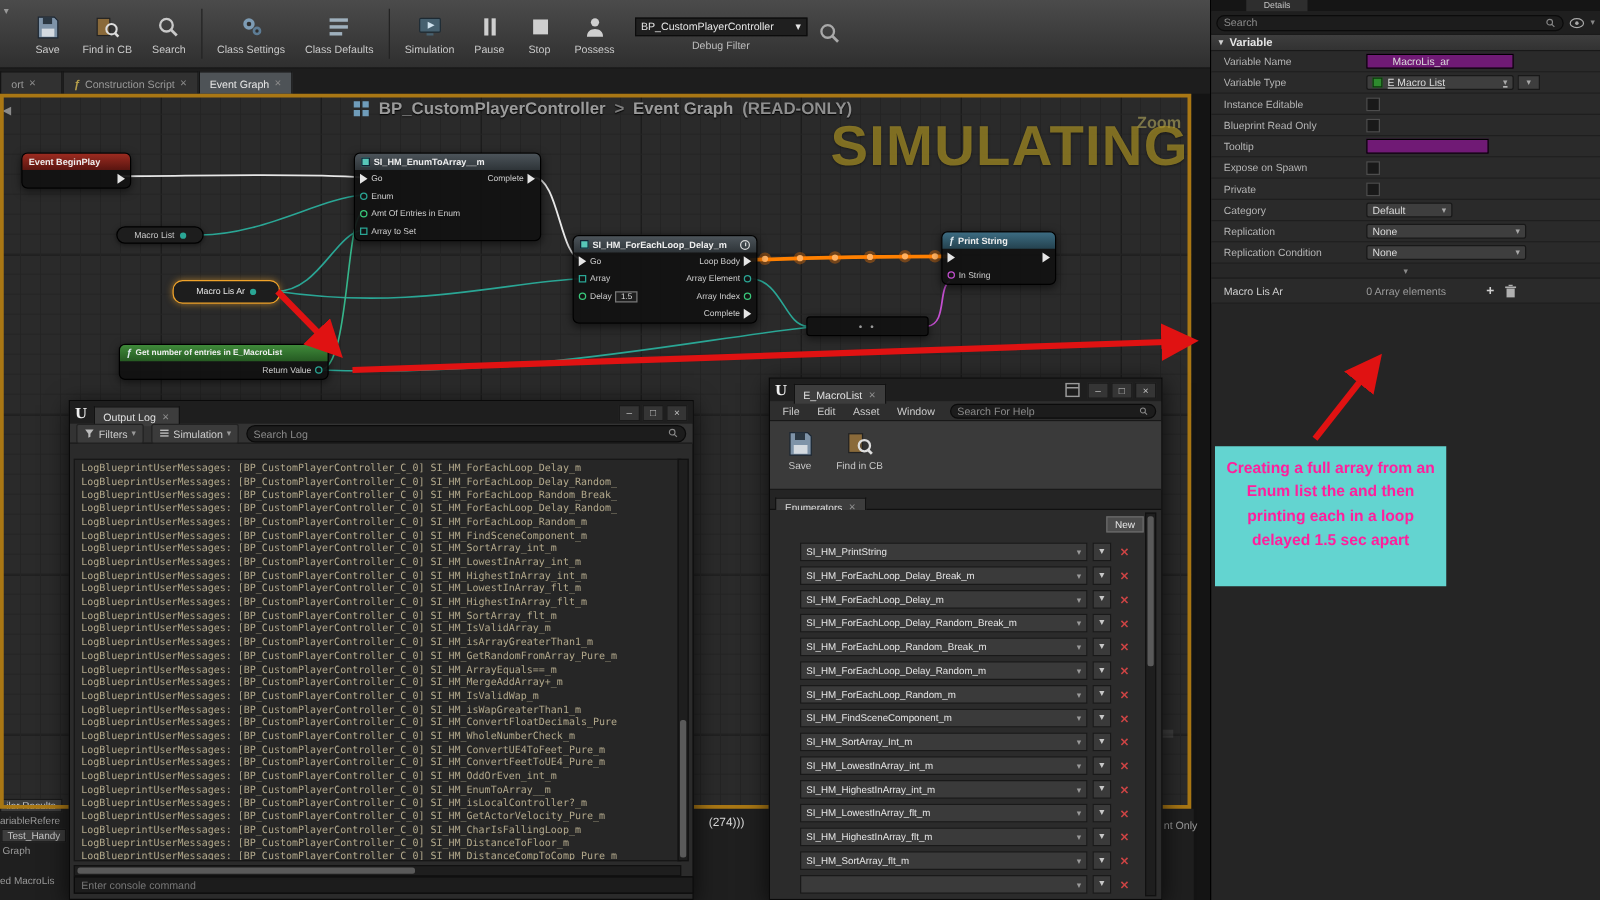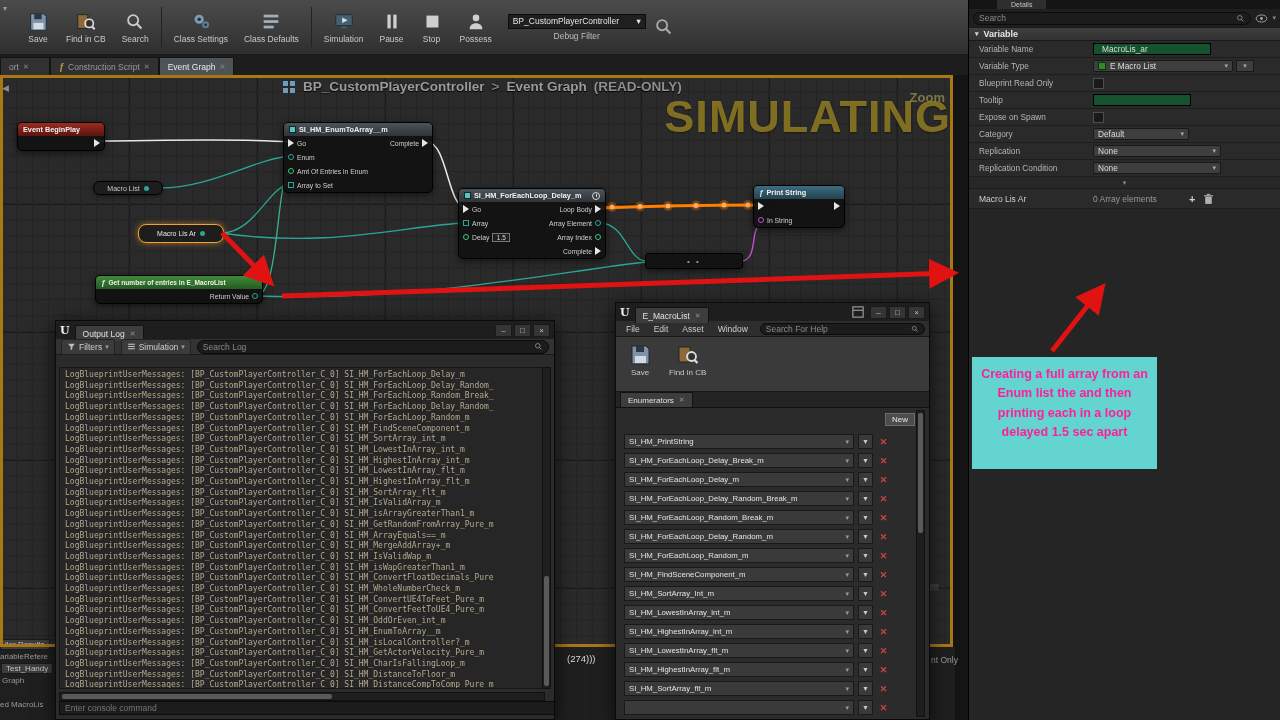--- a/index.html
+++ b/index.html
@@ -118,25 +118,25 @@
   .console input { width:100%; background:transparent; border:none; outline:none; color:#bbb; font-size:8.5px; }
   .console input::placeholder { color:#777; }
 
   
   #enumwin { left:615px; top:302px; width:315px; height:418px; }
   .menubar { height:16px; background:#2e2e2e; border-bottom:1px solid #181818; display:flex; align-items:center; gap:2px; padding:0 4px; }
   .menu { color:#cdcdcd; font-size:8.5px; padding:1px 6px; }
   .ew-toolbar { height:55px; background:#3a3a3a; border-bottom:1px solid #191919; display:flex; align-items:flex-start; gap:6px; padding:4px 6px; }
   .bigbtn { display:flex; flex-direction:column; align-items:center; gap:1px; padding:2px 5px; }
   .bigbtn .lbl { font-size:8px; color:#c9c9c9; }
-  .ew-tabrow { height:16px; background:#242424; display:flex; align-items:flex-end; padding-left:4px; border-bottom:1px solid #101010; }
+  .ew-tabrow { height:16px; background:#242424; display:flex; align-items:flex-start; padding-left:4px; border-bottom:1px solid #101010; }
   .ew-content { position:relative; height:calc(100% - 105px); background:#2b2b2b; }
   .newbtn { position:absolute; right:14px; top:5px; width:30px; height:13px; background:#4c4c4c; border:1px solid #6b6b6b;
     color:#e8e8e8; font-size:8px; display:flex; align-items:center; justify-content:center; }
-  .enum-list { position:absolute; left:0; top:24px; right:0; bottom:0; overflow:hidden; }
+  .enum-list { position:absolute; left:0; top:24px; right:0; bottom:0; overflow:hidden;padding-left:16px; }
   .enrow { display:flex; align-items:center; gap:4px; height:19px; padding:0 8px; }
   .eninp { width:230px; height:15px; background:#3a3a3a; border:1px solid #191919; color:#e4e4e4; font-size:7.8px;
     display:flex; align-items:center; justify-content:space-between; padding:0 4px; }
   .eninp .arr { color:#9a9a9a; font-size:7px; }
   .enbtn { width:15px; height:15px; background:#3a3a3a; border:1px solid #191919; color:#c9c9c9; font-size:7px;
     display:flex; align-items:center; justify-content:center; }
   .enx { width:13px; height:15px; color:#cc4444; font-size:9px; font-weight:bold; display:flex; align-items:center; justify-content:center; }
 
   
   .details { position:absolute; left:968px; top:0; width:312px; height:720px; background:#252525;
@@ -144,29 +144,29 @@
   .dp-tabstrip { height:9px; background:#151515; display:flex; }
   .dp-tab { margin-left:28px; padding:0 14px; background:#2e2e2e; color:#c5c5c5; font-size:7px; line-height:9px; }
   .dp-searchrow { height:18px; display:flex; align-items:center; gap:4px; padding:2px 4px; background:#1f1f1f; }
   .dp-search { flex:1; height:13px; }
   .dsection { height:14px; background:linear-gradient(#3e3e3e,#323232); border-top:1px solid #1a1a1a; border-bottom:1px solid #191919;
     display:flex; align-items:center; gap:5px; padding:0 6px; color:#e6e6e6; font-size:9px; font-weight:bold; }
   .dsection .tri { color:#cfcfcf; font-size:7px; }
   .drow { display:flex; align-items:center; height:17px; background:#2a2a2a; border-bottom:1px solid #1e1e1e; }
   .dlabel { width:124px; padding-left:10px; color:#b5b5b5; font-size:8.3px; white-space:nowrap; overflow:hidden; }
   .dwidget { display:flex; align-items:center; gap:3px; }
-  .dinput { width:118px; height:12px; background:#14532d; border:1px solid #000; color:#dcdcdc; font-size:8.3px; padding:0 8px; outline:none; }
+  .dinput { width:118px; height:12px; background:#701a75; border:1px solid #000; color:#dcdcdc; font-size:8.3px; padding:0 20px; outline:none; }
   .dinput.short { width:98px; }
   .dcheck { width:11px; height:11px; background:#191919; border:1px solid #4d4d4d; }
   .ddrop { width:128px; height:12px; background:#3e3e3e; border:1px solid #181818; border-radius:2px;
     display:flex; align-items:center; gap:4px; padding:0 4px; color:#dcdcdc; font-size:8.3px; }
   .ddrop .val { flex:1; white-space:nowrap; overflow:hidden; }
   .ddrop .arr { color:#a8a8a8; font-size:7px; }
-  .ddrop.green { width:140px; }
-  .ddrop.cat { width:96px; }
+  .ddrop.green { width:118px;text-decoration:underline; }
+  .ddrop.cat { width:69px; }
   .swatch { width:8px; height:8px; background:#2e8b2e; border:1px solid #0d330d; }
   .dextra { width:18px; height:12px; background:#3e3e3e; border:1px solid #181818; color:#a8a8a8; font-size:7px;
     display:flex; align-items:center; justify-content:center; }
   .dchevron { height:12px; display:flex; align-items:center; justify-content:center; color:#8a8a8a; font-size:7px; background:#272727; border-bottom:1px solid #1b1b1b; }
   .dvrow { display:flex; align-items:center; height:20px; background:#2a2a2a; border-bottom:1px solid #1e1e1e; }
   .dvlabel { width:124px; padding-left:10px; color:#cfcfcf; font-size:8.5px; }
   .dvvalue { color:#9a9a9a; font-size:8.5px; width:96px; }
   .dvplus { color:#cfcfcf; font-size:11px; font-weight:bold; margin-right:8px; }
 
   
@@ -532,33 +532,45 @@
           <div class="dwidget">
             <div class="ddrop green">
               <span class="swatch"></span>
               <span class="val">E Macro List</span>
               <span class="arr">▾</span>
             </div>
             <div class="dextra">▾</div>
           </div>
         </div>
         <div class="drow">
+          <div class="dlabel">Instance Editable</div>
+          <div class="dwidget">
+            <div class="dcheck"></div>
+          </div>
+        </div>
+        <div class="drow">
           <div class="dlabel">Blueprint Read Only</div>
           <div class="dwidget">
             <div class="dcheck"></div>
           </div>
         </div>
         <div class="drow">
           <div class="dlabel">Tooltip</div>
           <div class="dwidget">
             <input class="dinput short" style="">
           </div>
         </div>
         <div class="drow">
           <div class="dlabel">Expose on Spawn</div>
+          <div class="dwidget">
+            <div class="dcheck"></div>
+          </div>
+        </div>
+        <div class="drow">
+          <div class="dlabel">Private</div>
           <div class="dwidget">
             <div class="dcheck"></div>
           </div>
         </div>
         <div class="drow">
           <div class="dlabel">Category</div>
           <div class="dwidget">
             <div class="ddrop cat">
               <span class="val">Default</span>
               <span class="arr">▾</span>

